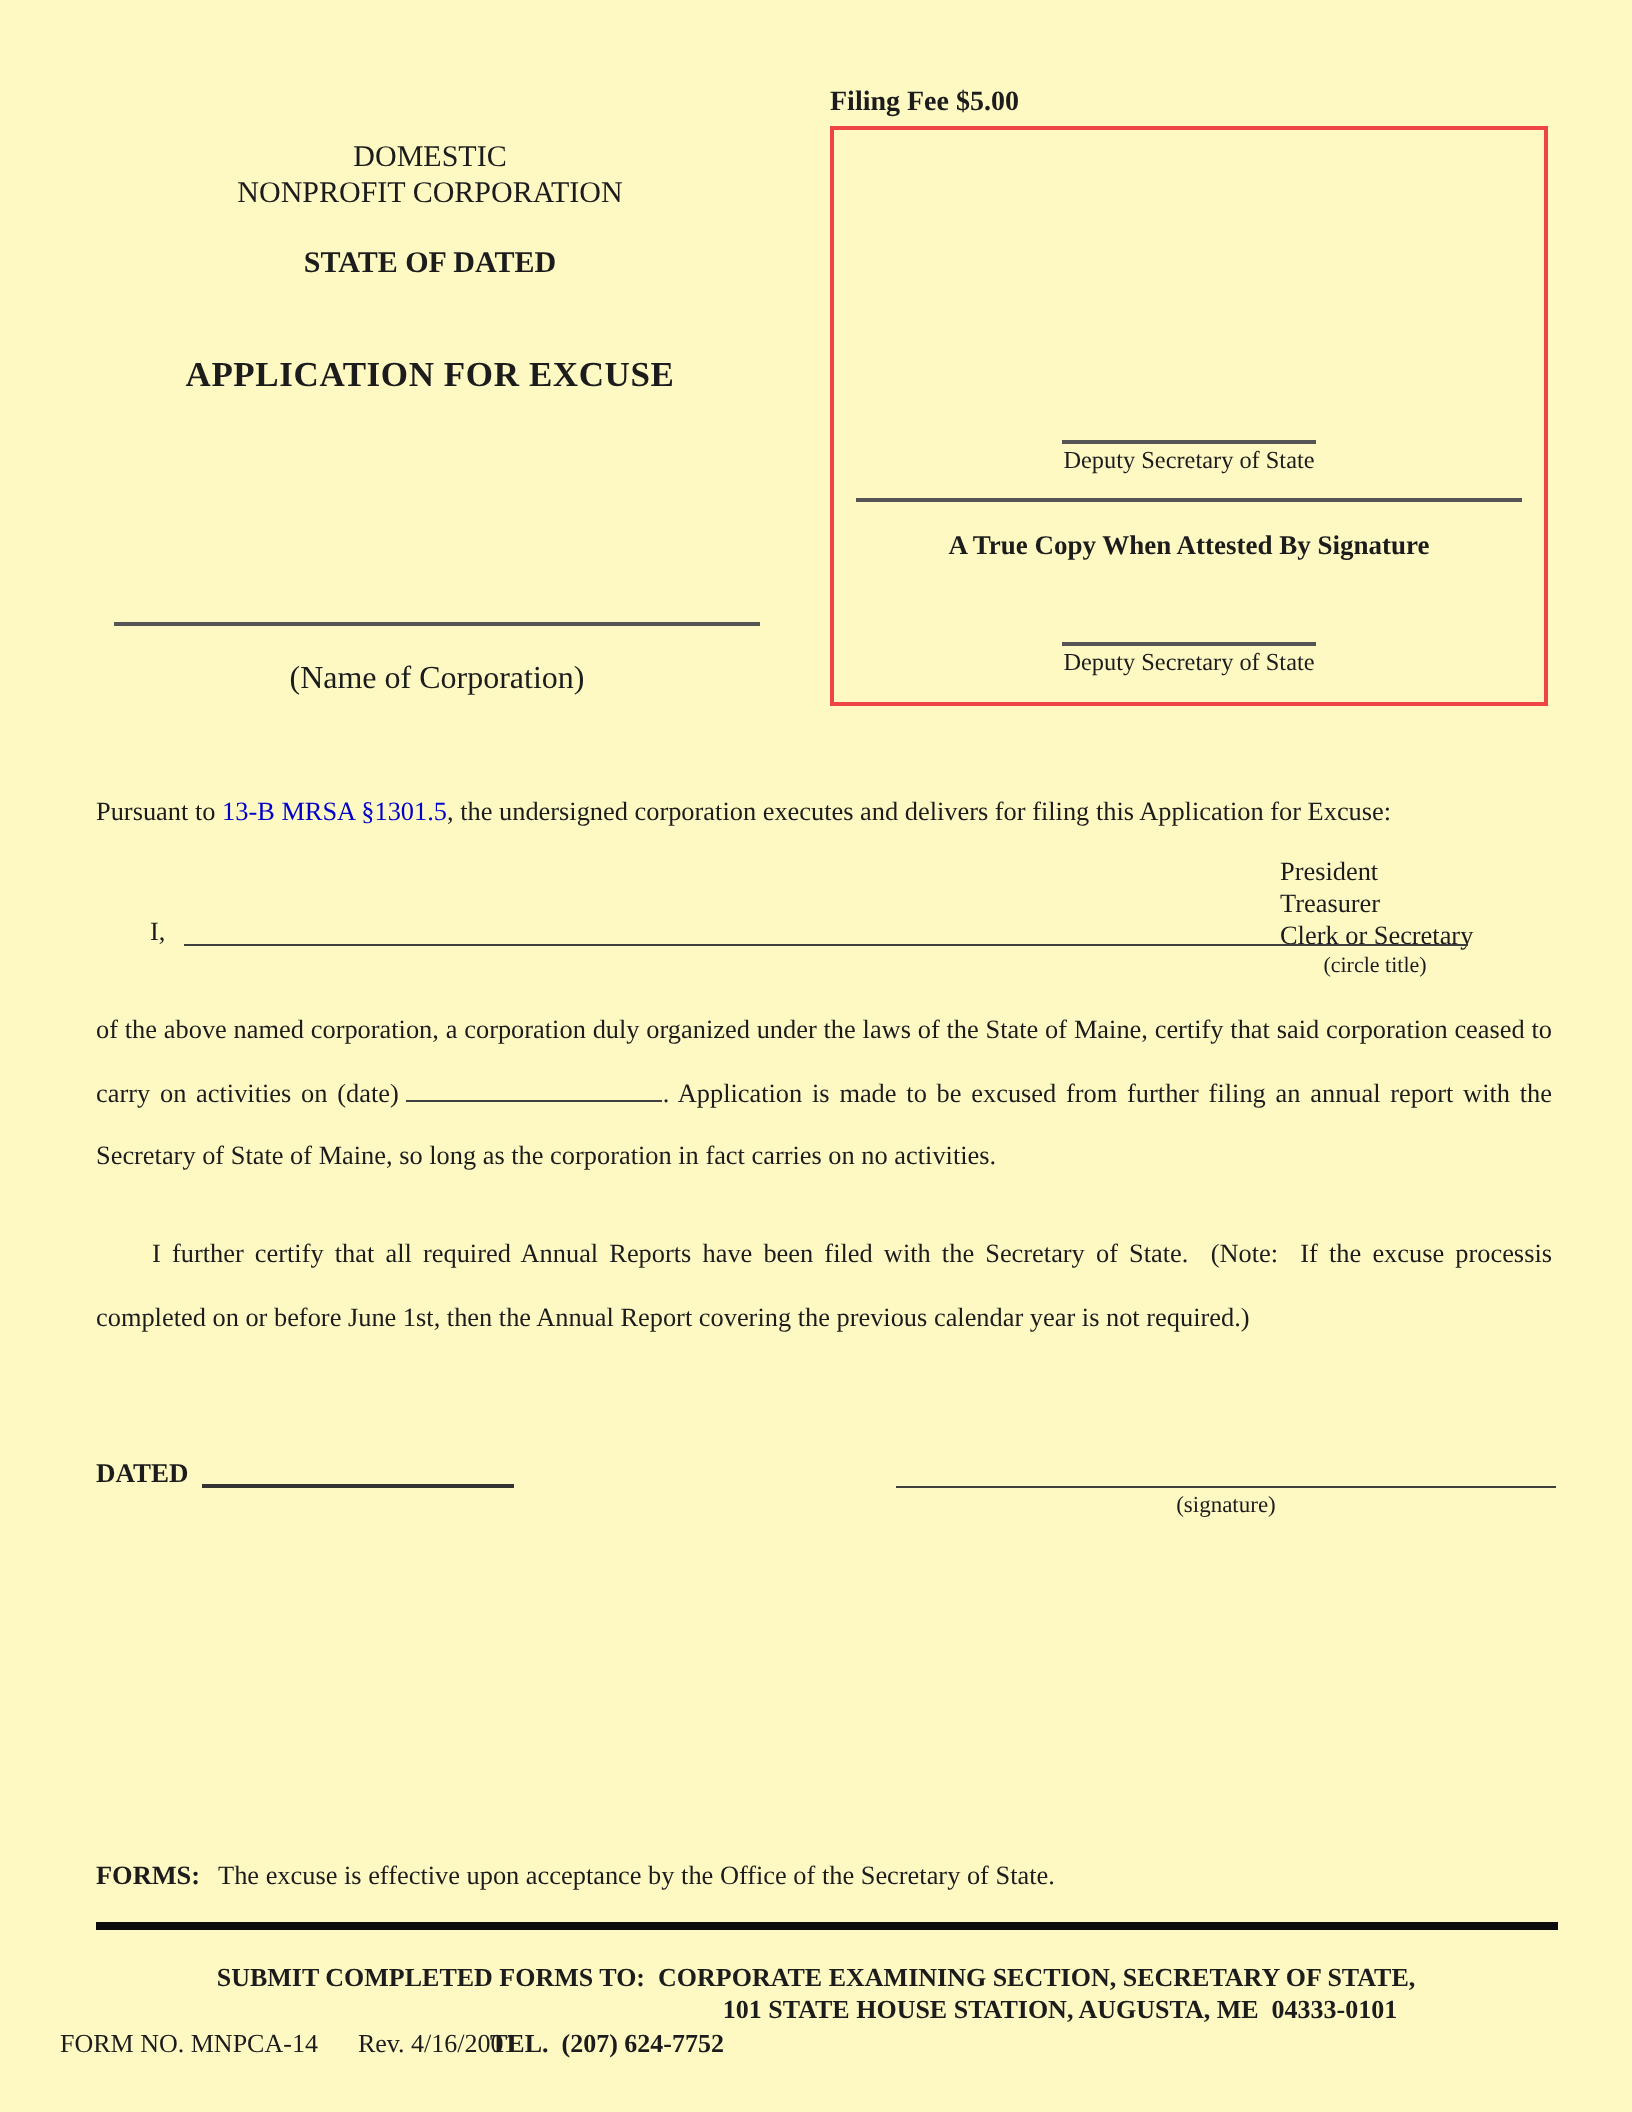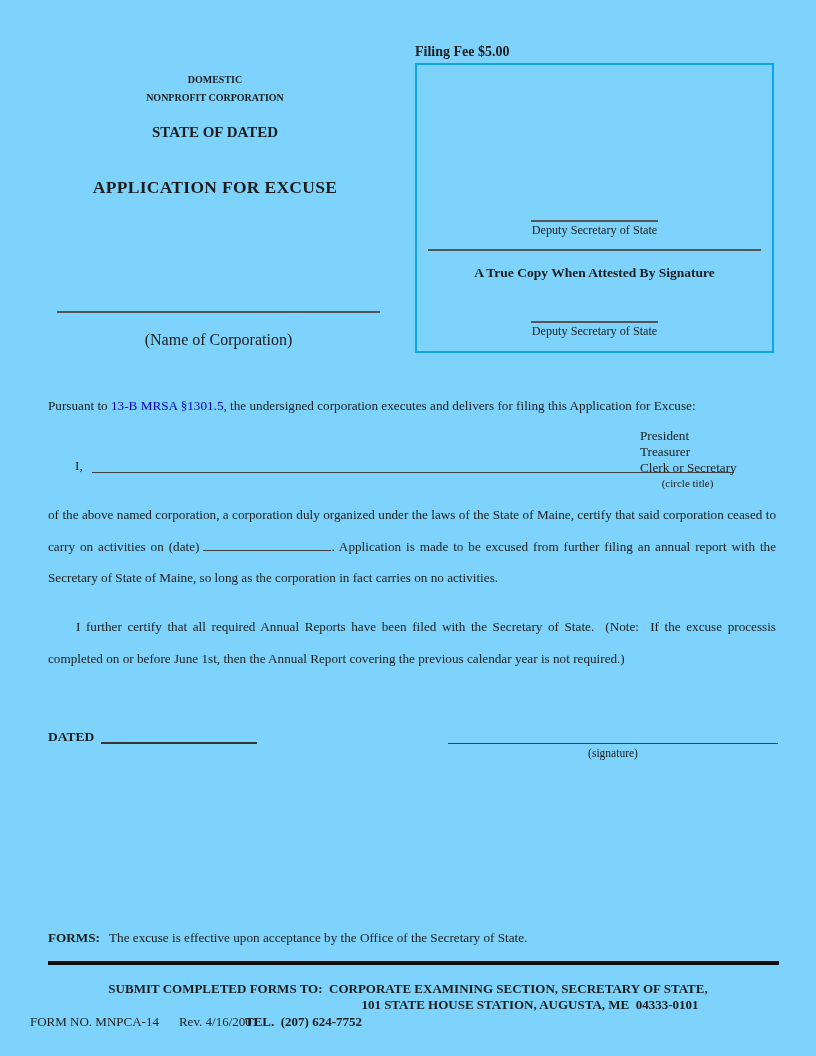--- a/index.html
+++ b/index.html
@@ -1,36 +1,36 @@
 <!DOCTYPE html>
 <html><head>
 <meta charset="utf-8">
 <style>
   * { margin: 0; padding: 0; box-sizing: border-box; }
   html, body { background: #ffffff; }
   .page {
     position: relative;
     width: 816px; height: 1056px;
-    background: #7dd3fc;
+    background: #fef9c3;
     font-family: "Liberation Serif", "DejaVu Serif", serif;
     color: #1c1c1c;
     overflow: hidden;
   }
   .abs { position: absolute; }
   .pre { white-space: pre-wrap; }
 
   
   .heading-block { left: 60px; top: 71px; width: 310px; text-align: center; }
-  .heading-line { font-weight: bold; font-size: 10px; line-height: 17.5px; }
+  .heading-line { font-weight: normal; font-size: 15px; line-height: 17.5px; }
   .state-line { font-weight: bold; font-size: 15px; margin-top: 18px; }
   .form-title { font-weight: bold; font-size: 17.5px; margin-top: 36px; letter-spacing: 0.3px; }
 
   
   .filing-fee { left: 415px; top: 44px; font-weight: bold; font-size: 14px; }
-  .attest-box { left: 415px; top: 63px; width: 359px; height: 290px; border: 2px solid #0ea5e9; }
+  .attest-box { left: 415px; top: 63px; width: 359px; height: 290px; border: 2px solid #ef4444; }
   .sig-line { position: absolute; left: 114px; width: 127px; border-top: 2px solid #555555; }
   .sig-line-1 { top: 155px; }
   .sig-line-2 { top: 256px; }
   .deputy-label { position: absolute; left: 0; width: 100%; text-align: center; font-size: 12.2px; }
   .deputy-label-1 { top: 158px; }
   .deputy-label-2 { top: 259px; }
   .attest-divider { position: absolute; left: 11px; top: 184px; width: 333px; border-top: 2px solid #555555; }
   .attest-statement { position: absolute; left: 0; top: 200px; width: 100%; text-align: center; font-weight: bold; font-size: 13.5px; }
 
   

